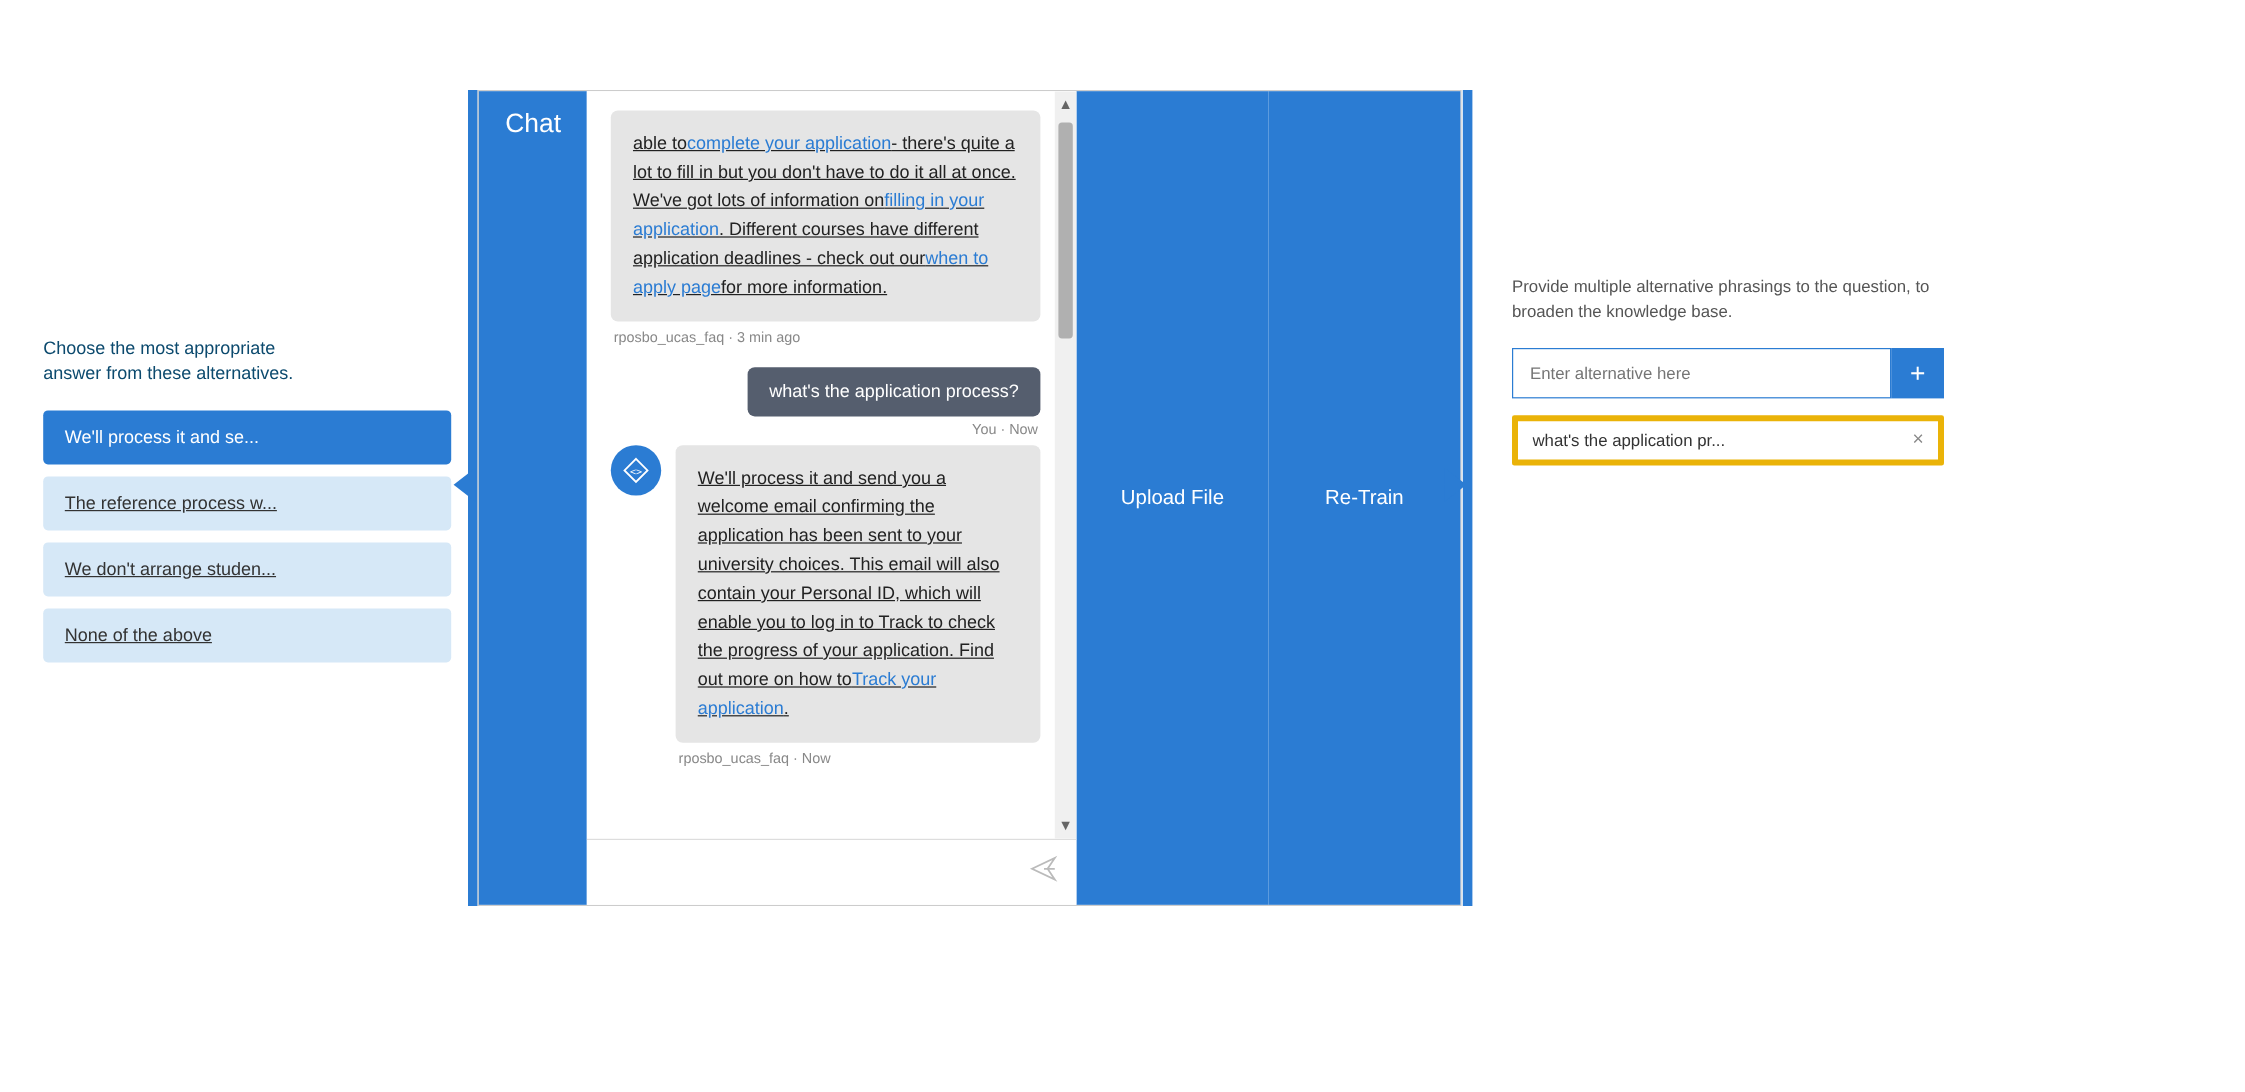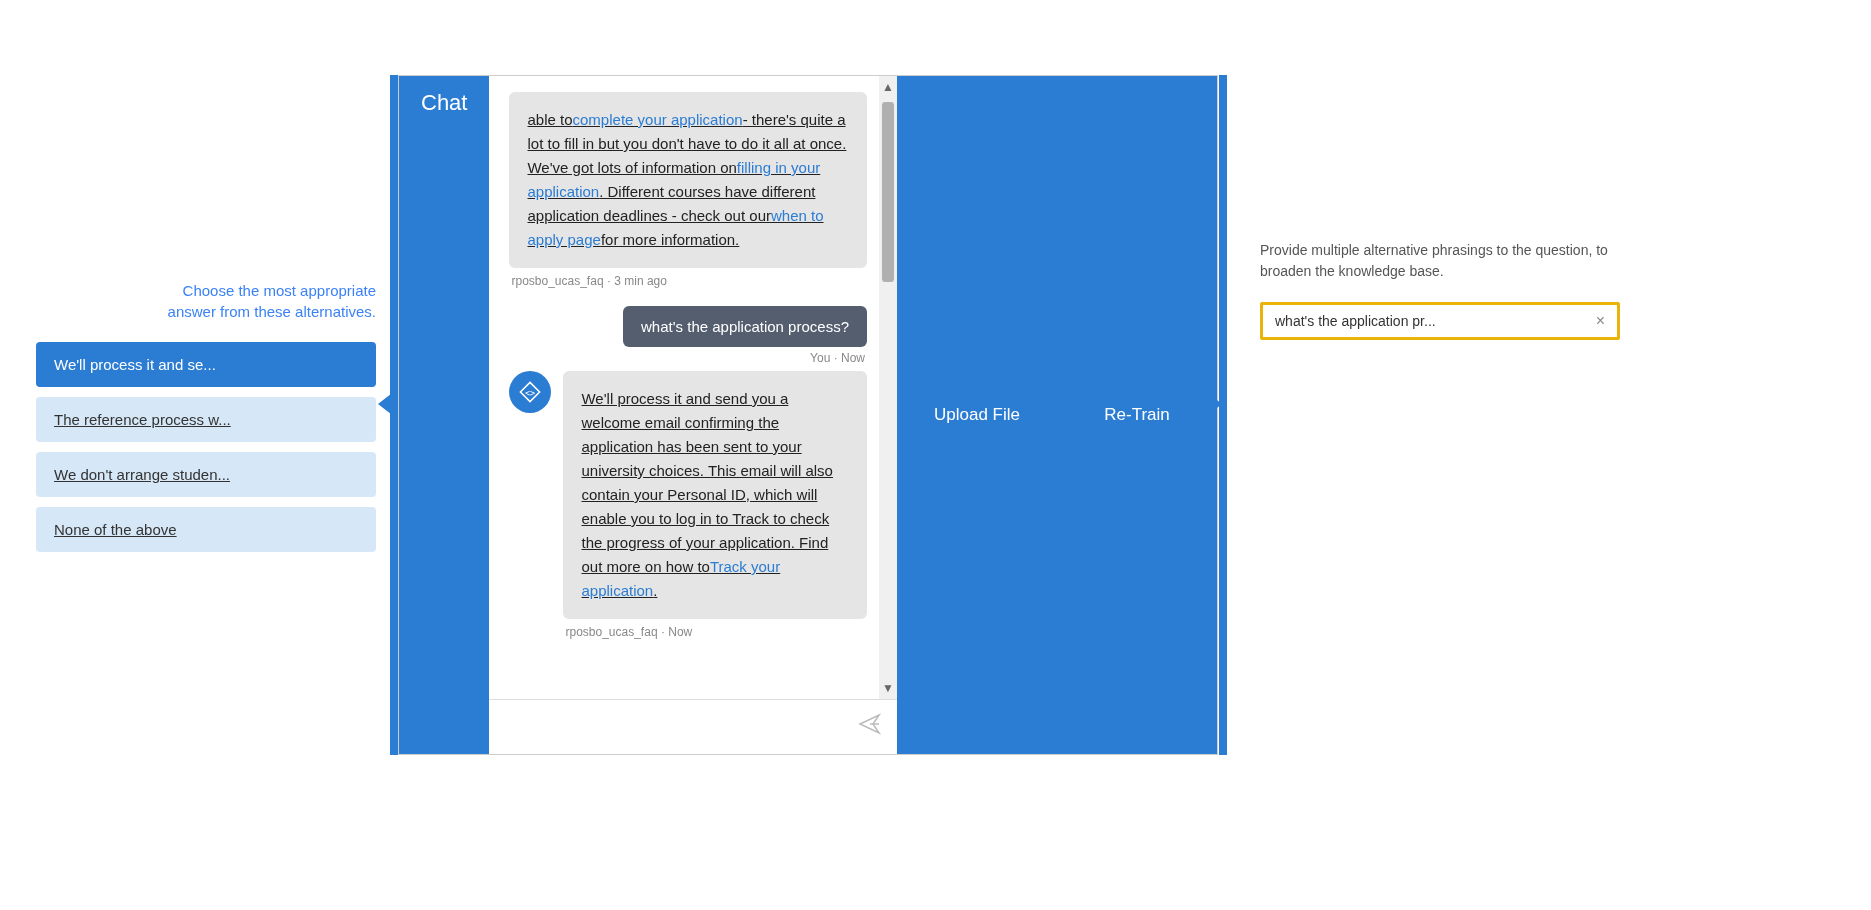--- a/index.html
+++ b/index.html
@@ -13,25 +13,24 @@
     }
 
     
     .left-panel {
       position: absolute;
       left: 36px;
       top: 280px;
       width: 340px;
     }
     .left-panel-title {
-      color: #3b82f6;
+      color: #0c4a6e;
       font-size: 15px;
       line-height: 1.4;
       margin-bottom: 20px;
-      text-align: right;
     }
     .answer-btn {
       display: block;
       width: 100%;
       padding: 14px 18px;
       margin-bottom: 10px;
       border: none;
       border-radius: 4px;
       font-size: 15px;
       text-align: left;
@@ -262,21 +261,21 @@
       height: 0;
       border-top: 14px solid transparent;
       border-bottom: 14px solid transparent;
       border-left: 18px solid #2b7cd3;
     }
 
     
     .right-panel {
       position: absolute;
       left: 1260px;
-      top: 240px;
+      top: 228px;
       width: 360px;
     }
     .right-panel-desc {
       font-size: 14px;
       color: #555;
       line-height: 1.5;
       margin-bottom: 20px;
     }
     .alternative-input-row {
       display: flex;
@@ -298,21 +297,21 @@
       width: 44px;
       font-size: 22px;
       cursor: pointer;
       display: flex;
       align-items: center;
       justify-content: center;
     }
     .alternative-tag {
       display: flex;
       align-items: center;
-      border: 3px solid #eab308;
+      border: 5px solid #eab308;
       border-radius: 2px;
       padding: 8px 12px;
       font-size: 14px;
       color: #333;
       gap: 2px;
       justify-content: space-between;
     }
     .alternative-tag-text {
       flex: 1;
       overflow: hidden;
@@ -394,19 +393,23 @@
     <button class="footer-btn">Re-Train</button>
   </div>
 </div>
 
 <div class="arrow-right"></div>
 
 <div class="blue-bar-right"></div>
 
 <div class="right-panel">
   <p class="right-panel-desc">Provide multiple alternative phrasings to the question, to broaden the knowledge base.</p>
+  <div class="alternative-input-row">
+    <input class="alternative-input" type="text" placeholder="Enter alternative here" style="">
+    <button class="alternative-add-btn">+</button>
+  </div>
   <div id="alternative-tags">
       <div class="alternative-tag">
         <span class="alternative-tag-text">what's the application pr...</span>
         <button class="alternative-tag-close">×</button>
       </div>
     </div>
 </div>
 
 </body></html>

